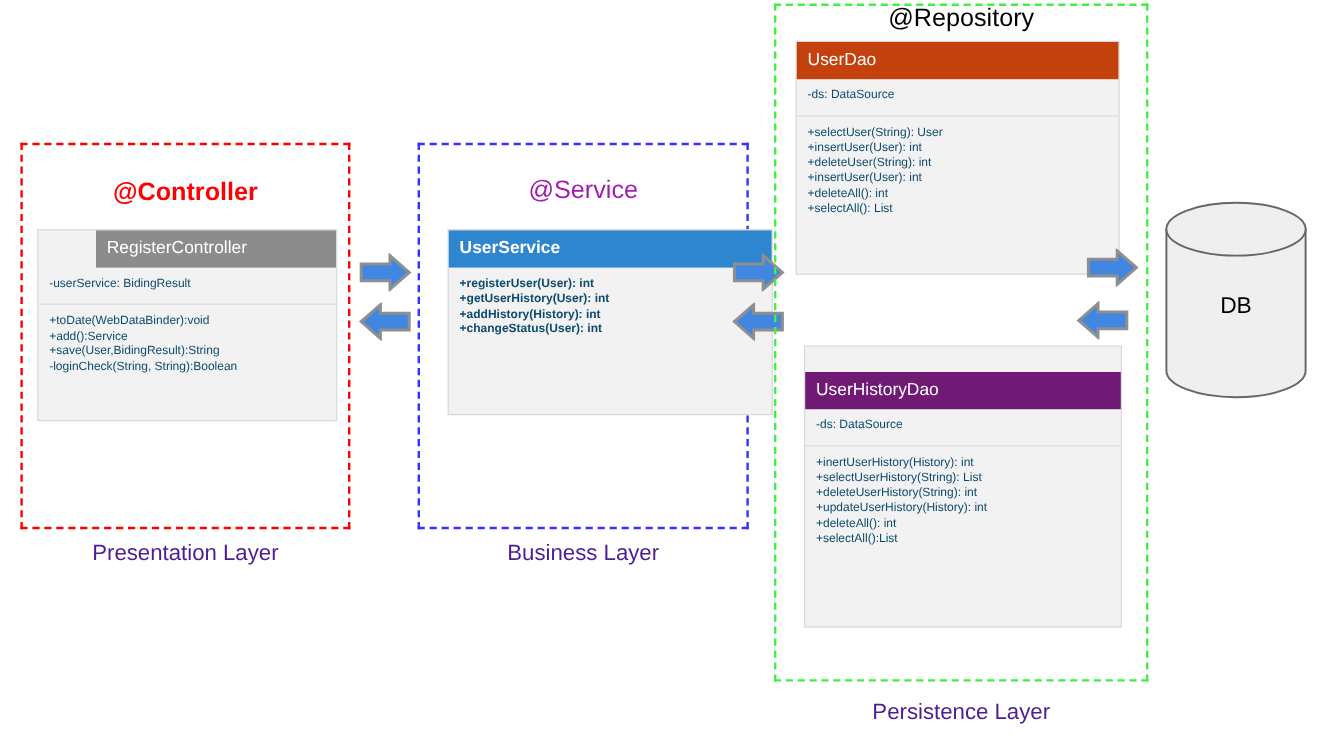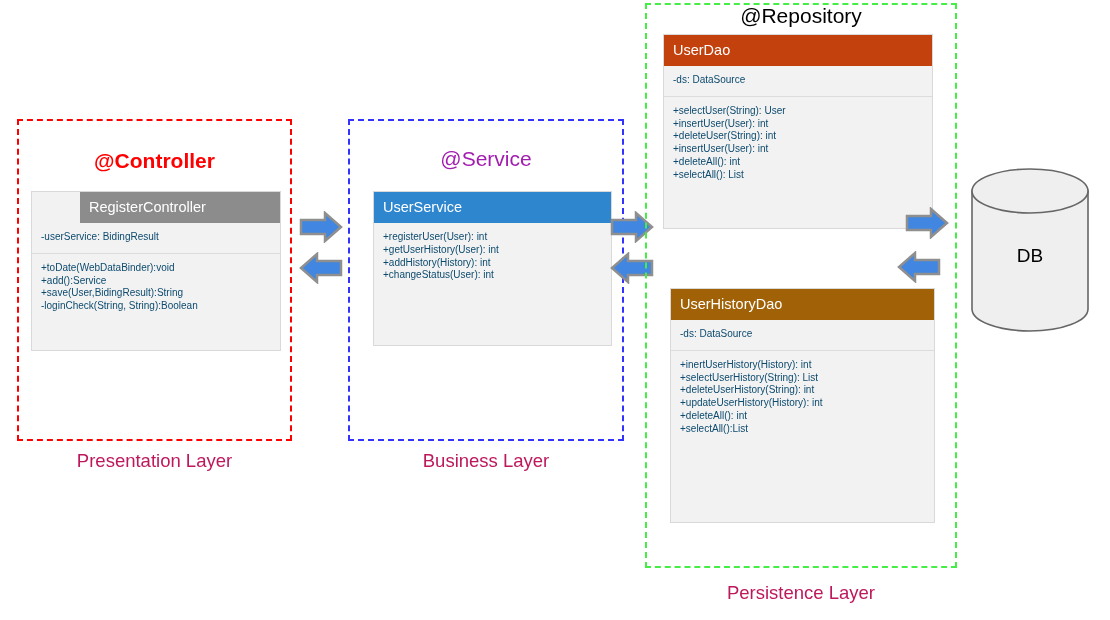--- a/index.html
+++ b/index.html
@@ -79,21 +79,21 @@
     font-size: 19px;
     color: #000000;
     text-align: center;
     white-space: nowrap;
   }
 
   
   .caption {
     position: absolute;
     font-size: 18.5px;
-    color: #be185d;
+    color: #4c1d95;
     text-align: center;
     white-space: nowrap;
   }
 </style>
 </head>
 <body>
 
 <div id="canvas">
 
   <div class="layer-box red" style="left:17px; top:119px; width:275px; height:322px;"></div>
@@ -123,21 +123,21 @@
   <div class="arrow" style="left:299px; top:252px;">
     <svg width="44" height="32" viewBox="0 0 44 32">
       <polygon points="42,9 18,9 18,2 2,16 18,30 18,23 42,23" fill="#4186e0" stroke="#8f8f8f" stroke-width="2.5" stroke-linejoin="miter"></polygon>
     </svg>
   </div>
 
   <div class="layer-box blue" style="left:348px; top:119px; width:276px; height:322px;"></div>
 
   <div class="stereotype blue" style="left:348px; top:147px; width:276px;">@Service</div>
 
-  <div class="uml" style="left:373px; top:191px; width:239px; height:155px;">
+  <div class="uml" style="left:373px; top:191px; width:271px; height:155px;font-weight:bold;">
     <div class="uml-header" style="background:#2e86cf;">UserService</div>
     <div class="uml-ops">
       <div class="uml-line">+registerUser(User): int</div>
       <div class="uml-line">+getUserHistory(User): int</div>
       <div class="uml-line">+addHistory(History): int</div>
       <div class="uml-line">+changeStatus(User): int</div>
     </div>
   </div>
 
   <div class="caption" style="left:348px; top:450px; width:276px;">Business Layer</div>
@@ -166,21 +166,21 @@
       <div class="uml-line">+selectUser(String): User</div>
       <div class="uml-line">+insertUser(User): int</div>
       <div class="uml-line">+deleteUser(String): int</div>
       <div class="uml-line">+insertUser(User): int</div>
       <div class="uml-line">+deleteAll(): int</div>
       <div class="uml-line">+selectAll(): List</div>
     </div>
   </div>
 
   <div class="uml" style="left:670px; top:288px; width:265px; height:235px;">
-    <div class="uml-header" style="background:#a16207;">UserHistoryDao</div>
+    <div class="uml-header" style="background:#701a75;margin-top:21px;">UserHistoryDao</div>
     <div class="uml-attrs">
       <div class="uml-line">-ds: DataSource</div>
     </div>
     <div class="uml-ops">
       <div class="uml-line">+inertUserHistory(History): int</div>
       <div class="uml-line">+selectUserHistory(String): List</div>
       <div class="uml-line">+deleteUserHistory(String): int</div>
       <div class="uml-line">+updateUserHistory(History): int</div>
       <div class="uml-line">+deleteAll(): int</div>
       <div class="uml-line">+selectAll():List</div>

